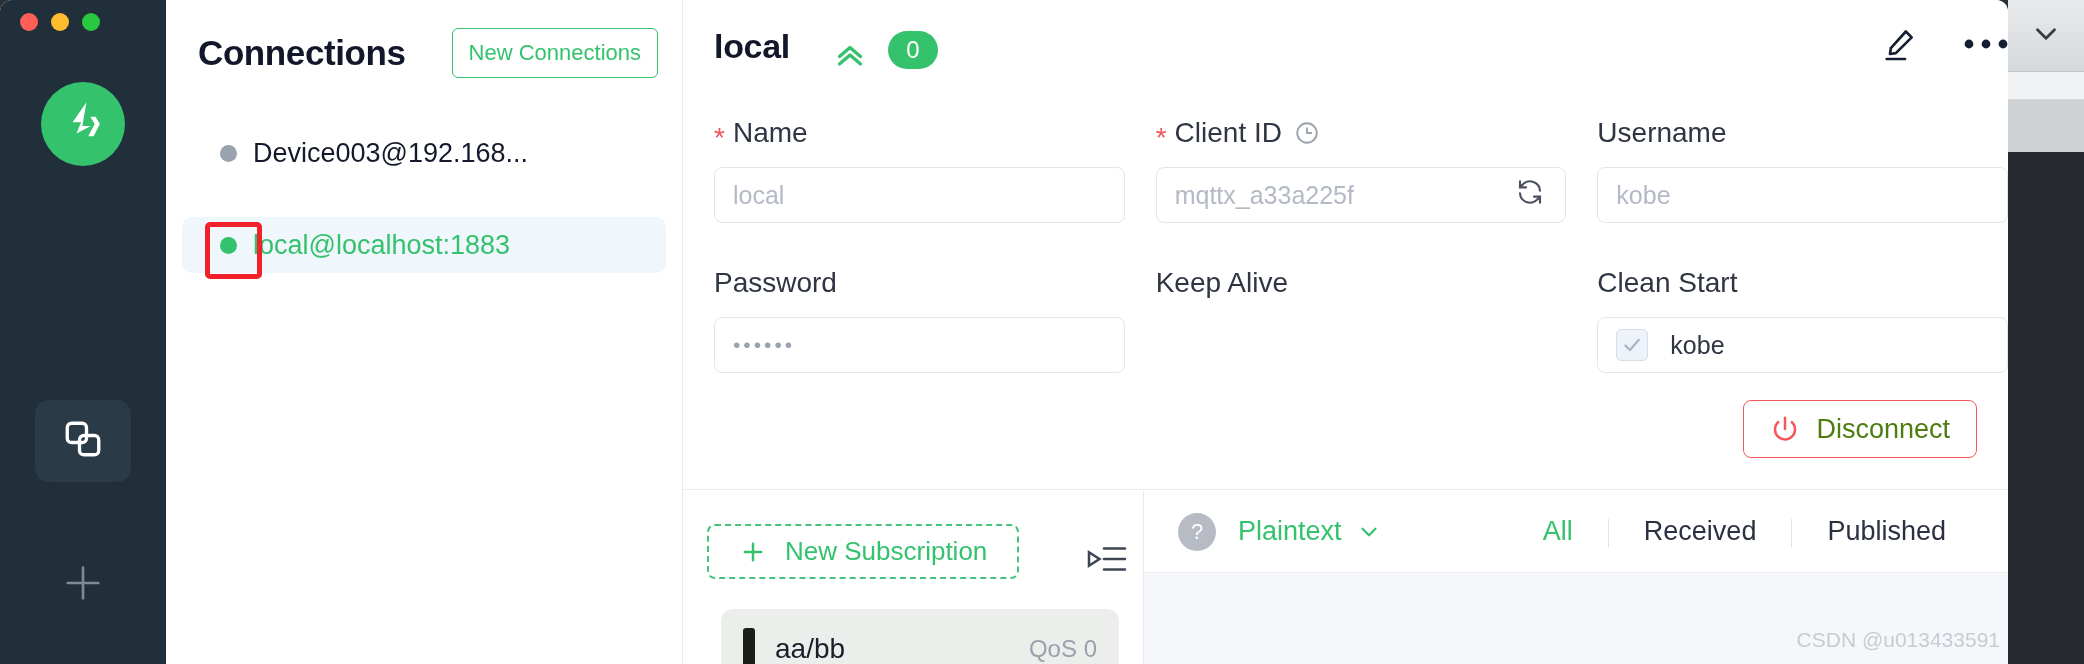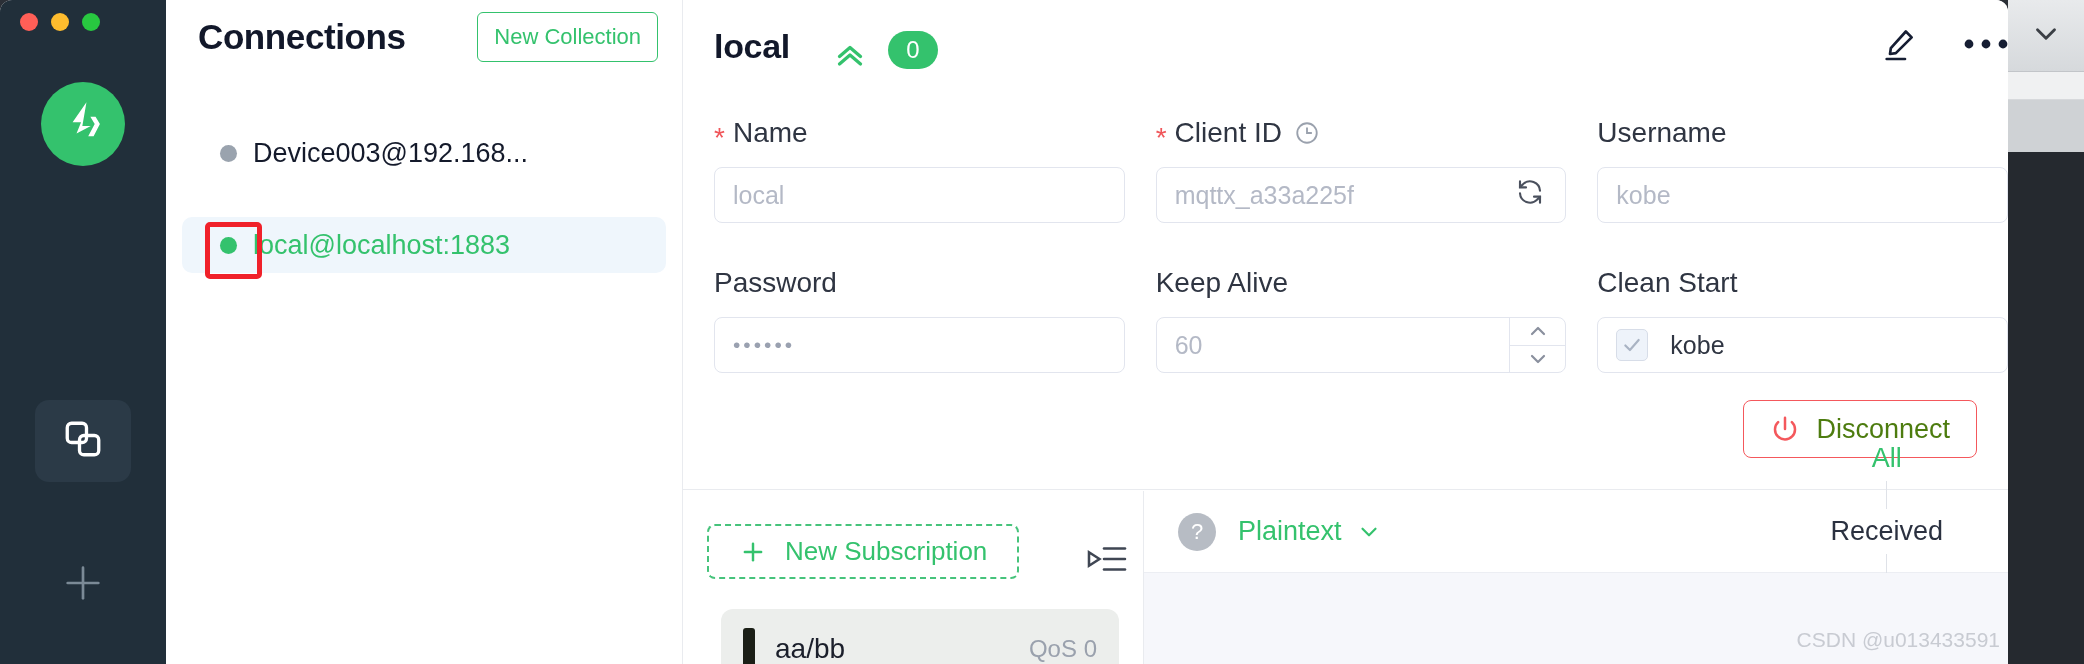--- a/index.html
+++ b/index.html
@@ -84,21 +84,21 @@
   }
 
   
   .conn {
     position: absolute; top: 0; left: 166px;
     width: 517px; height: 664px;
     background: #fff;
     border-right: 1px solid #e9ebef;
   }
   .conn-head {
-    position: absolute; top: 12px; left: 32px; right: 24px;
+    position: absolute; top: 28px; left: 32px; right: 24px;
     display: flex; align-items: center; justify-content: space-between;
   }
   .conn-title {
     font-size: 35px; font-weight: bold; color: #12182a; letter-spacing: -0.4px;
   }
   .new-collection {
     border: 1.6px solid #34c26d; color: #34c26d;
     background: #fff;
     border-radius: 6px;
     font-size: 22px;
@@ -244,21 +244,21 @@
     display: flex; align-items: center; padding: 0 34px;
     border-bottom: 1px solid #eceef3;
   }
   .help-circle {
     width: 38px; height: 38px; border-radius: 50%;
     background: #b7bcc4; color: #fff;
     display: flex; align-items: center; justify-content: center;
     font-size: 22px; margin-right: 22px;
   }
   .plaintext { color: #34c26d; font-size: 27px; display: flex; align-items: center; gap: 14px; }
-  .filters { margin-left: auto; display: flex; align-items: center; gap: 7px; flex-direction: column; }
+  .filters { margin-left: auto; display: flex; align-items: flex-end; gap: 7px; }
   .filters .f {
     font-size: 27px; color: #2b3140; padding: 0 28px;
   }
   .filters .f.active { color: #34c26d; }
   .filters .sep { width: 1px; height: 28px; background: #dfe2e8; }
   .msg-body {
     position: absolute; top: 82px; left: 0; right: 0; bottom: 0;
     background: #f6f7fb;
   }
 
@@ -318,21 +318,21 @@
               <line x1="12" y1="4" x2="12" y2="20"></line>
               <line x1="4" y1="12" x2="20" y2="12"></line>
             </svg>
         </span>
       </div>
     </div>
 
     <div class="conn">
       <div class="conn-head">
         <div class="conn-title">Connections</div>
-        <button class="new-collection">New Collection</button>
+        <button class="new-collection">New Connections</button>
       </div>
 
       <div class="conn-list">
 
         <div class="conn-item">
           <span class="dot-wrap">
             <span class="status-dot offline"></span>
           </span>
           <span class="conn-label">Device003@192.168...</span>
         </div>
@@ -430,35 +430,20 @@
             </div>
             <div class="field">
               <span class="pw-dots">••••••</span>
             </div>
           </div>
 
           <div class="col col-b">
             <div class="lbl">
               <span>Keep Alive</span>
             </div>
-            <div class="field">
-              <span>60</span>
-              <span class="stepper">
-                <div>
-                  <svg width="24" height="24" viewBox="0 0 24 24" fill="none" stroke="#8a909e" stroke-width="2.2" stroke-linecap="round" stroke-linejoin="round">
-                      <polyline points="6 15 12 9 18 15"></polyline>
-                    </svg>
-                </div>
-                <div>
-                  <svg width="24" height="24" viewBox="0 0 24 24" fill="none" stroke="#8a909e" stroke-width="2.2" stroke-linecap="round" stroke-linejoin="round">
-                      <polyline points="6 9 12 15 18 9"></polyline>
-                    </svg>
-                </div>
-              </span>
-            </div>
           </div>
 
           <div class="col col-c">
             <div class="lbl">
               <span>Clean Start</span>
             </div>
             <div class="field cb">
               <span class="checkbox">
                 <svg width="20" height="20" viewBox="0 0 24 24" fill="none" stroke="#a9b3c3" stroke-width="2.6" stroke-linecap="round" stroke-linejoin="round">
                     <polyline points="4 12.5 9.5 18 20 6"></polyline>

